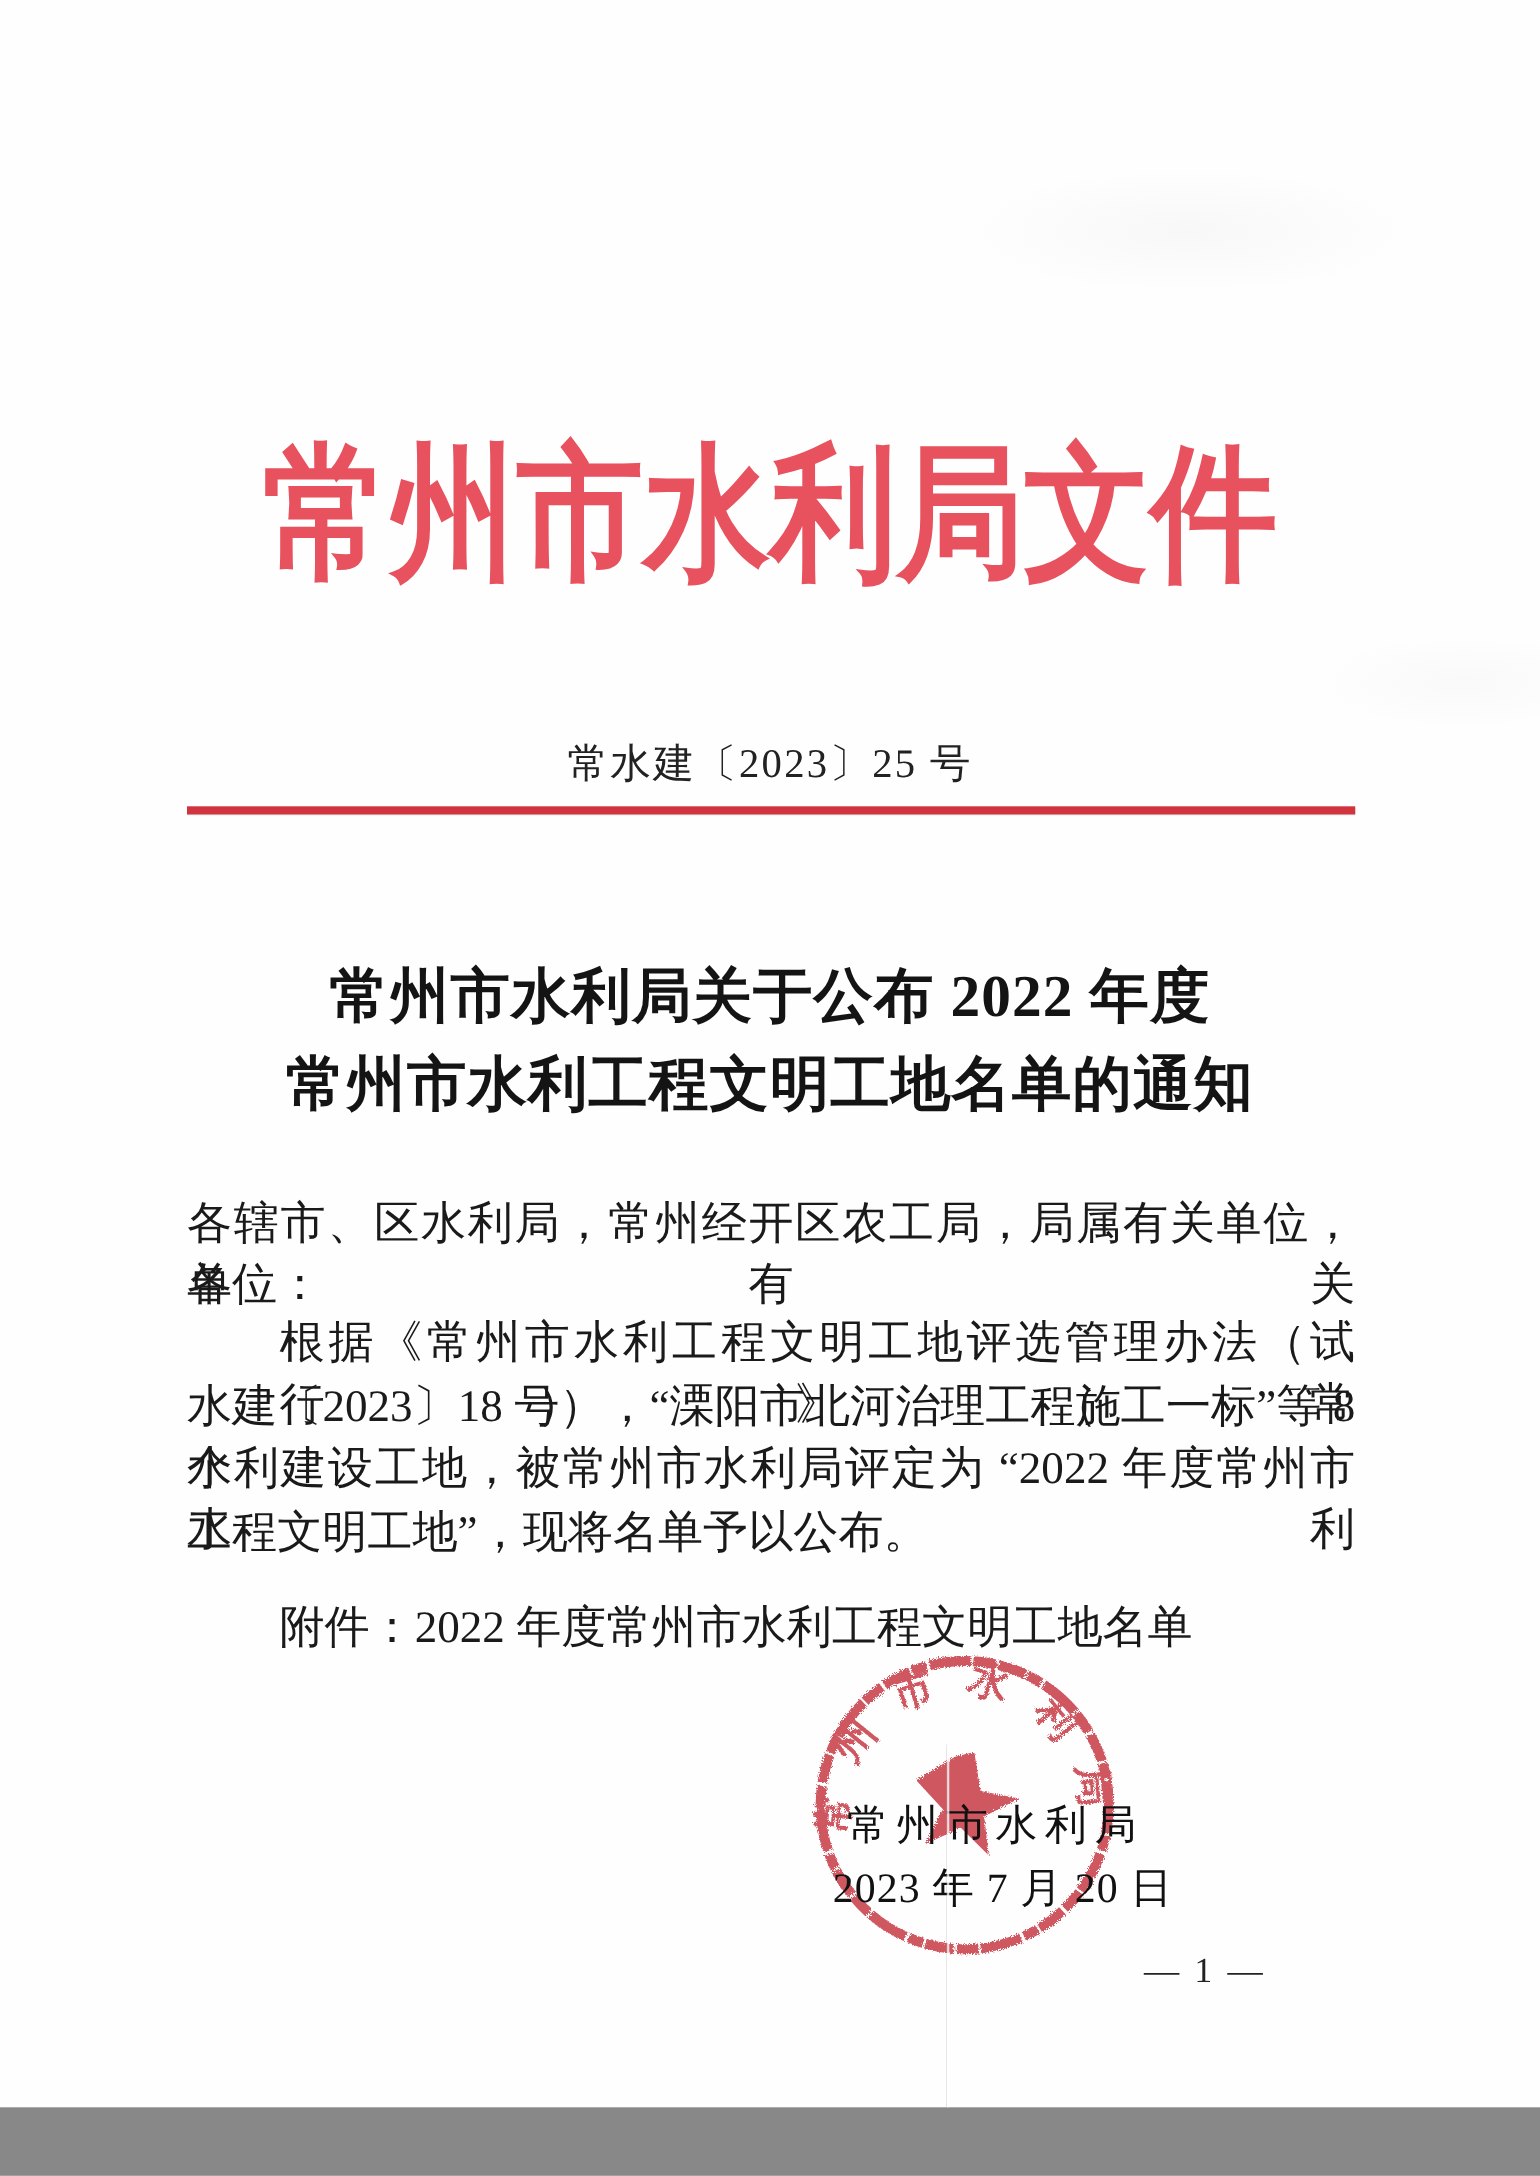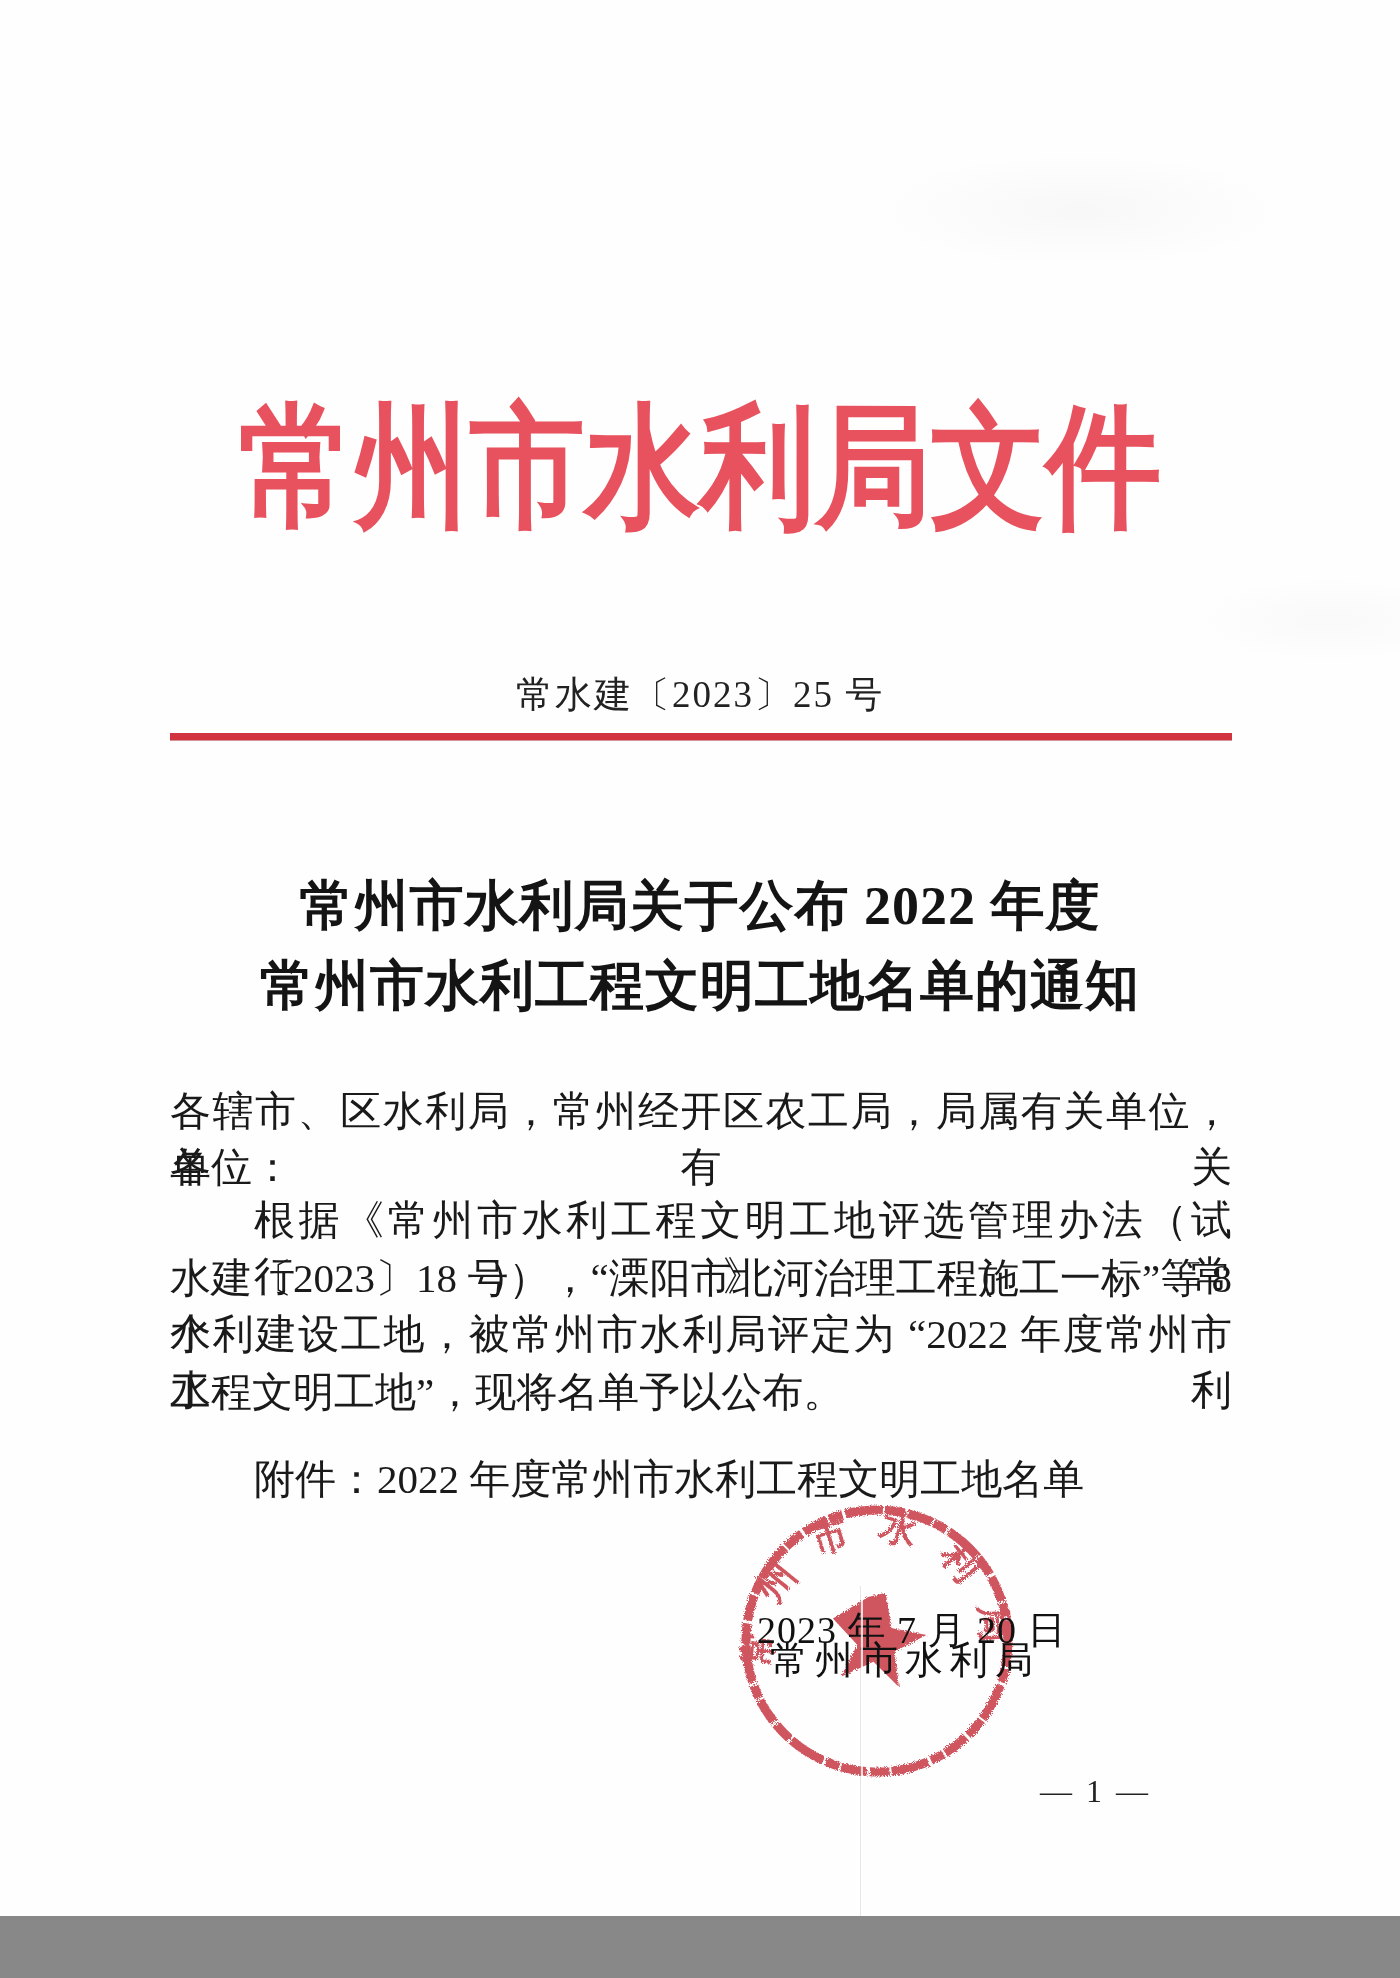--- a/index.html
+++ b/index.html
@@ -66,21 +66,21 @@
   .seal{
     position:absolute;left:733px;top:1499px;width:288px;height:288px;
     z-index:2;
   }
   .sign-org{
     position:absolute;left:770px;top:1639px;
     font-size:38px;line-height:42px;color:#111;
     letter-spacing:7px;white-space:nowrap;z-index:3;
   }
   .sign-date{
-    position:absolute;left:757px;top:1609px;
+    position:absolute;left:757px;top:1696px;
     font-size:38px;line-height:42px;color:#111;
     letter-spacing:1px;white-space:nowrap;z-index:3;
   }
   .page-number{
     position:absolute;left:1040px;top:1772px;
     font-size:32px;line-height:38px;color:#222;
     letter-spacing:3px;white-space:nowrap;
   }
   .fold-line{
     position:absolute;left:861px;top:1586px;width:2px;height:392px;

